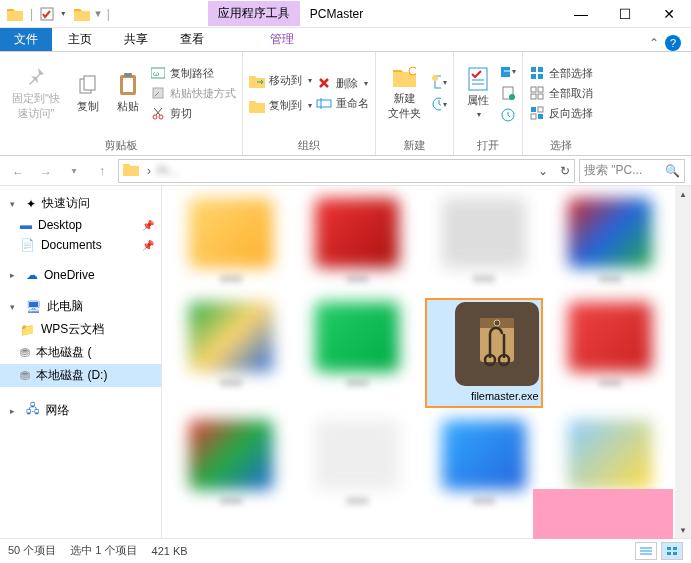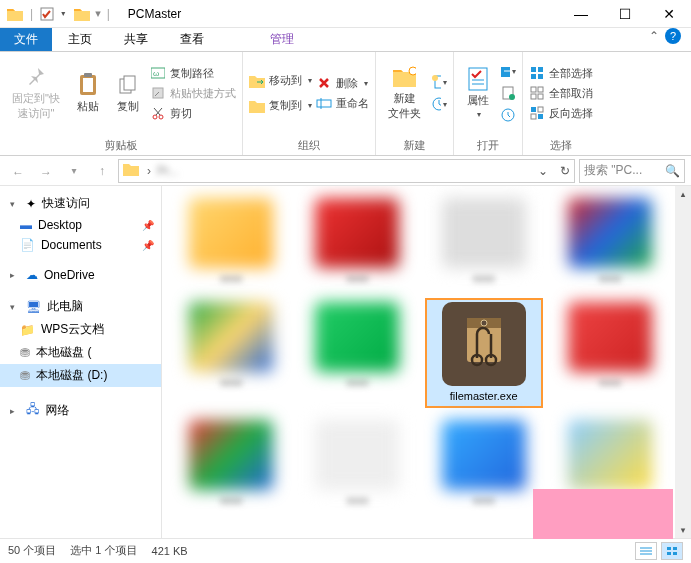--- a/index.html
+++ b/index.html
@@ -9,21 +9,21 @@
 .titlebar { height: 28px; display: flex; align-items: center; border-bottom: 1px solid #e5e5e5; }
 .qat { display: flex; align-items: center; gap: 4px; padding: 0 6px; }
 .qat-folder { width: 18px; height: 18px; display: flex; align-items: center; justify-content: center; }
 .qat-sep { color: #aaa; margin: 0 2px; }
 .tool-tab { background: #e4c3f5; padding: 4px 10px; font-size: 12px; margin-left: 90px; }
 .title-text { margin-left: 10px; font-size: 12px; }
 .win-controls { margin-left: auto; display: flex; }
 .win-btn { width: 44px; height: 28px; display: flex; align-items: center; justify-content: center; font-size: 14px; cursor: pointer; }
 
 
-.tabs { height: 24px; display: flex; align-items: flex-start; border-bottom: 1px solid #d0d0d0; }
+.tabs { height: 24px; display: flex; align-items: flex-end; border-bottom: 1px solid #d0d0d0; }
 .tab-file { background: #1979ca; color: #fff; padding: 3px 14px; display: flex; align-items: center; }
 .tab { padding: 3px 16px; display: flex; align-items: center; cursor: pointer; }
 .tab-mgmt { margin-left: 34px; color: #8246b8; }
 .help-area { margin-left: auto; display: flex; align-items: center; gap: 6px; padding-right: 10px; }
 .help-chevron { color: #666; cursor: pointer; }
 .help-q { width: 16px; height: 16px; border-radius: 50%; background: #0078d7; color: #fff; display: flex; align-items: center; justify-content: center; font-size: 11px; }
 
 
 .ribbon { height: 104px; display: flex; border-bottom: 1px solid #d0d0d0; background: #fff; }
 .rgroup { display: flex; flex-direction: column; align-items: center; justify-content: flex-end; padding: 2px 6px 2px 6px; border-right: 1px solid #e3e3e3; }
@@ -60,21 +60,21 @@
 .scrollbar-v { position: absolute; right: 0; top: 0; bottom: 0; width: 16px; background: #f0f0f0; display: flex; flex-direction: column; align-items: center; }
 .sb-btn { width: 16px; height: 16px; display: flex; align-items: center; justify-content: center; font-size: 9px; color: #555; cursor: pointer; }
 
 .content { flex: 1; position: relative; overflow: hidden; }
 .content .scrollbar-v { right: 0; }
 .grid { display: grid; grid-template-columns: repeat(4, 1fr); gap: 8px; padding: 8px 22px 8px 10px; }
 .item { display: flex; flex-direction: column; align-items: center; gap: 4px; padding: 4px; }
 .item-thumb { width: 84px; height: 70px; border-radius: 6px; }
 .blur { filter: blur(8px); }
 .item-label { font-size: 11px; color: #666; filter: blur(3px); height: 14px; }
-.item.selected { border: 2px solid #ff9933; background: #cce8ff; padding: 2px; }
+.item.selected { border: 2px solid #ff9933; background: #cce8ff; padding: 2px; align-items: flex-end; }
 .item.selected .item-label { filter: none; color: #000; }
 .sel-thumb { width: 84px; height: 84px; background: #5c4a3a; border-radius: 10px; position: relative; display: flex; align-items: center; justify-content: center; }
 
 
 .status { height: 24px; border-top: 1px solid #e5e5e5; display: flex; align-items: center; padding: 0 8px; gap: 14px; font-size: 11px; color: #444; }
 .status-right { margin-left: auto; display: flex; gap: 4px; }
 .view-btn { width: 22px; height: 18px; border: 1px solid #ccc; display: flex; align-items: center; justify-content: center; cursor: pointer; }
 
 .pink-box { position: absolute; right: 18px; bottom: 24px; width: 140px; height: 50px; background: #ff9ec1; }
 
@@ -102,20 +102,21 @@
     <span class="dd">▾</span>
     <span class="qat-folder" style="margin-left:4px">
       <svg width="16" height="14" viewBox="0 0 16 14">
           <path fill="#ffd66e" d="M0 2h6l2 2h8v10H0z"></path>
           <path fill="#ffb02e" d="M0 2h6l2 2H0z"></path>
         </svg>
     </span>
     <span style="color:#888;font-size:11px">▾</span>
     <span class="qat-sep">|</span>
   </div>
+  <div class="tool-tab">应用程序工具</div>
   <div class="title-text">PCMaster</div>
   <div class="win-controls">
     <div class="win-btn">—</div>
     <div class="win-btn">☐</div>
     <div class="win-btn">✕</div>
   </div>
 </div>
 
 <div class="tabs">
   <div class="tab-file">文件</div>
@@ -136,36 +137,36 @@
         <span class="icon">
             <svg width="22" height="22" viewBox="0 0 22 22">
               <path fill="#bbb" d="M13 2l6 6-4 1-3 3 1 5-3-3-5 5-1-1 5-5-3-3 5 1 3-3z"></path>
             </svg>
           </span>
         <span style="white-space:pre-line">固定到"快
 速访问"</span>
       </div>
       <div class="big-btn">
         <span class="icon">
+            <svg width="22" height="22" viewBox="0 0 22 22">
+              <rect x="3" y="5" width="11" height="14" fill="#fff" stroke="#888"></rect>
+              <rect x="7" y="2" width="11" height="14" fill="#fff" stroke="#888"></rect>
+            </svg>
+          </span>
+        <span>复制</span>
+      </div>
+      <div class="big-btn">
+        <span class="icon">
             <svg width="22" height="26" viewBox="0 0 22 26">
               <rect x="3" y="3" width="16" height="20" rx="2" fill="#c79350"></rect>
               <rect x="6" y="6" width="10" height="14" fill="#fff"></rect>
               <rect x="7" y="1" width="8" height="4" rx="1" fill="#888"></rect>
             </svg>
           </span>
         <span>粘贴</span>
-      </div>
-      <div class="big-btn">
-        <span class="icon">
-            <svg width="22" height="22" viewBox="0 0 22 22">
-              <rect x="3" y="5" width="11" height="14" fill="#fff" stroke="#888"></rect>
-              <rect x="7" y="2" width="11" height="14" fill="#fff" stroke="#888"></rect>
-            </svg>
-          </span>
-        <span>复制</span>
       </div>
       <div class="small-list">
         <div class="small-btn">
             <span class="icon-sm">
               <svg width="14" height="12">
                 <rect width="14" height="10" y="1" fill="#fff" stroke="#4a7"></rect>
                 <text x="2" y="9" font-size="8" fill="#4a7">ω</text>
               </svg>
             </span>
             <span>复制路径</span>

